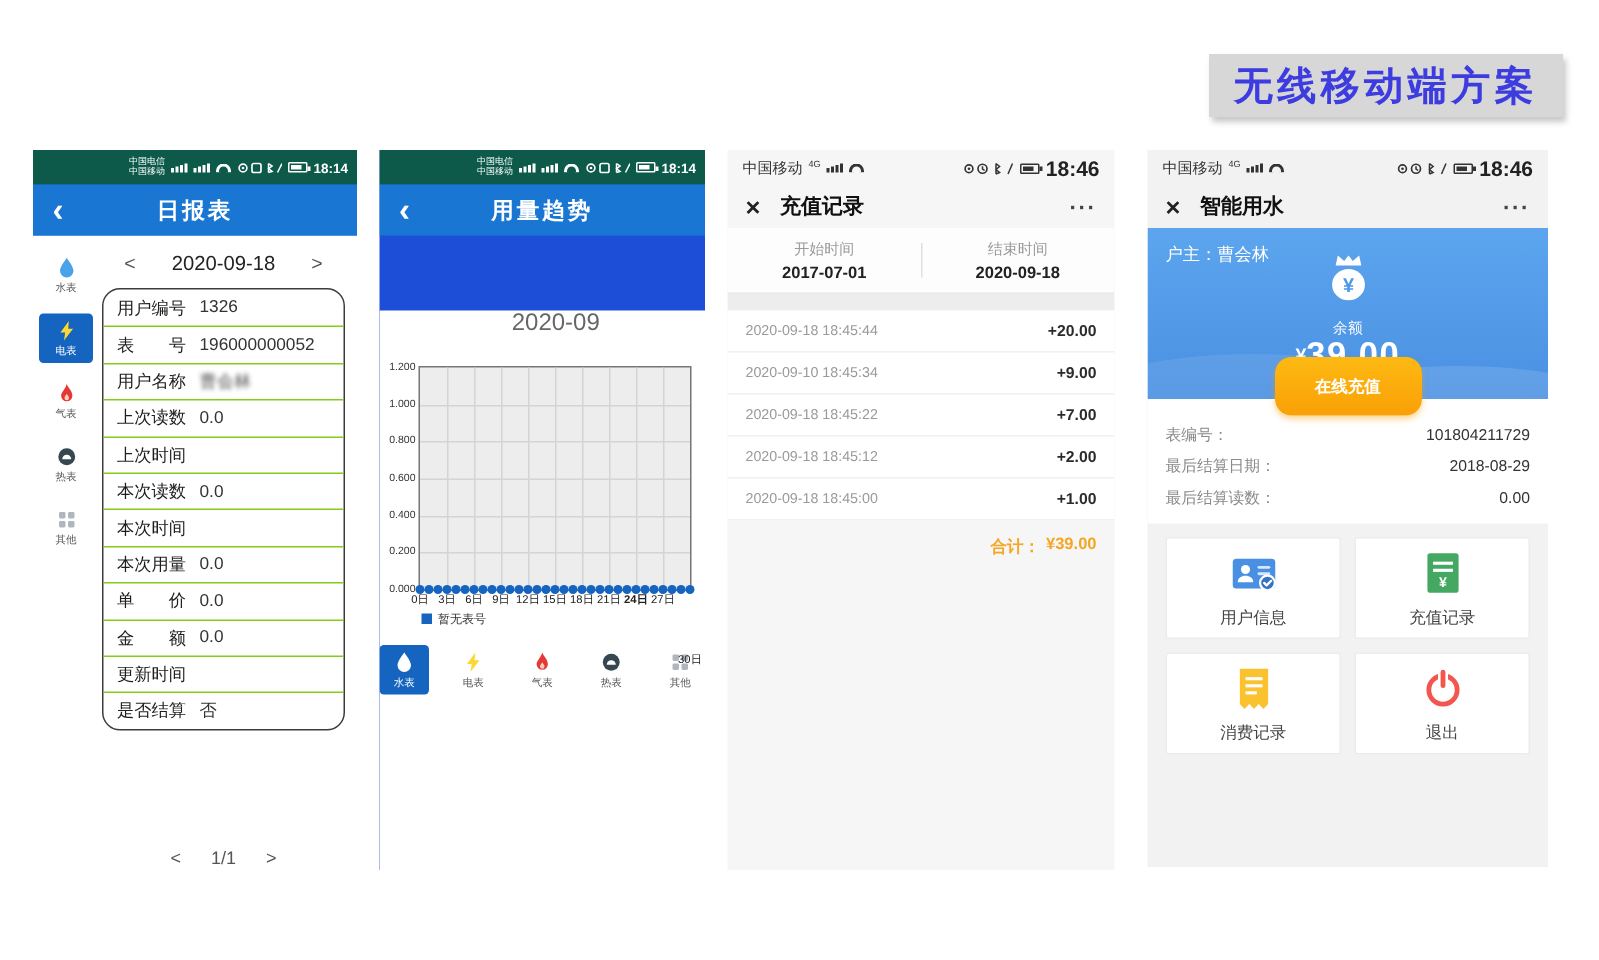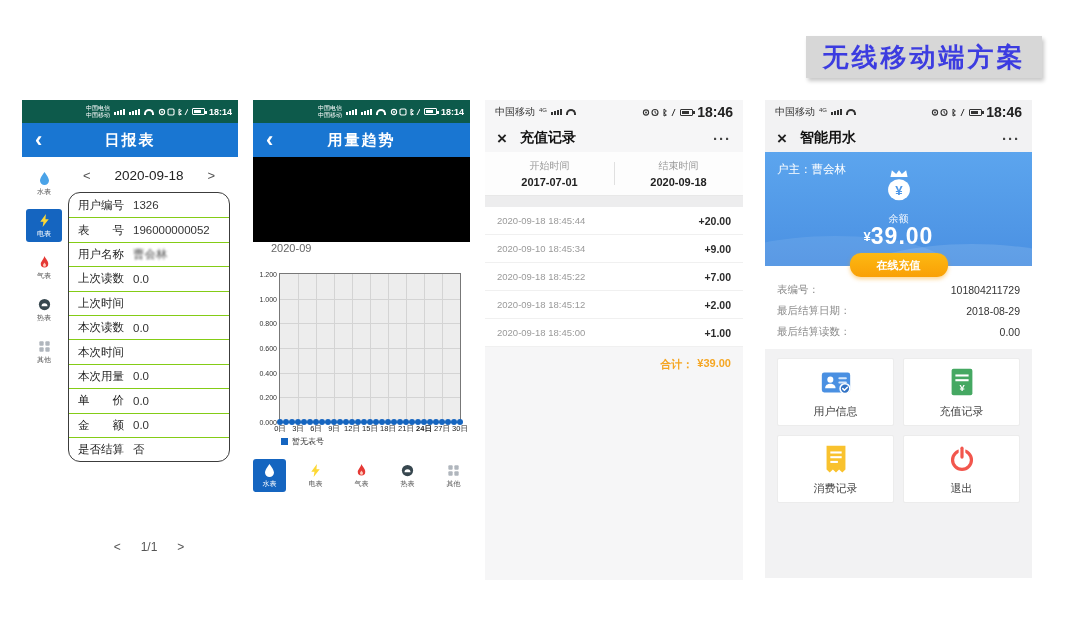--- a/index.html
+++ b/index.html
@@ -6,21 +6,21 @@
   *{margin:0;padding:0;box-sizing:border-box}
   body{width:1066px;height:640px;background:#fff;font-family:"Liberation Sans","DejaVu Sans",sans-serif;position:relative;overflow:hidden}
   #root{position:absolute;inset:0;background:#ffffff}
 
   
   .banner{position:absolute;left:806px;top:36px;width:236px;height:42px;background:#d7d7d7;
     display:flex;align-items:center;justify-content:center;box-shadow:2px 3px 4px rgba(0,0,0,.22)}
   .banner span{font-family:"DejaVu Serif","Liberation Serif",serif;font-weight:bold;font-size:26px;color:#3c3ce0;letter-spacing:3px}
 
   
-  .phone{position:absolute;top:100px;background:#000000;overflow:hidden}
+  .phone{position:absolute;top:100px;background:#1d4ed8;overflow:hidden}
   .p1{left:22px;width:216px;height:480px}
   .p2{left:253px;width:217px;height:480px}
   .p3{left:485px;width:258px;height:480px;background:#f6f6f7}
   .p4{left:765px;width:267px;height:478px;background:#f2f2f3}
 
   
   .sb-green{height:23px;background:#0d5a4b;color:#fff;display:flex;align-items:center;justify-content:flex-end;gap:4px;padding:0 6px}
   .carriers{display:flex;flex-direction:column;font-size:6px;line-height:7px;color:#fff}
   .sbars{display:flex;align-items:flex-end;gap:1px}
   .sbars i{display:block;width:2px;background:#fff}
@@ -70,21 +70,21 @@
   .frow{display:flex;align-items:center;height:24.4px;padding-left:9px;gap:9px;border-top:1px solid #84cc16}
   .frow:first-child{border-top:none}
   .flabel{font-size:11.5px;color:#1d1d1d;white-space:pre}
   .fval{font-size:11.5px;color:#333}
   .fval.blurred{filter:blur(1.3px);opacity:.85}
   .pager{display:flex;justify-content:center;gap:20px;margin-top:78px;font-size:12px;color:#555}
   .pager .arr{cursor:pointer}
 
   
   .p2-body{height:423px;background:#fff;position:relative}
-  .chart-title{margin-top:85px;padding-left:18px;font-size:11px;color:#666}
+  .chart-title{margin-top:50px;padding-left:18px;text-align:center;font-size:16px;color:#666}
   .chartwrap{position:relative;margin:19px 9px 0 26px;height:150px}
   .plot{position:absolute;inset:0;background:#ededed;border:1px solid #777}
   .gl-h{position:absolute;left:0;right:0;height:1px;background:#d4d4d4}
   .gl-v{position:absolute;top:0;bottom:0;width:1px;background:#d4d4d4}
   .ylab{position:absolute;right:calc(100% + 3px);transform:translateY(-50%);font-size:7px;color:#333;white-space:nowrap}
   .xlab{position:absolute;top:calc(100% + 2px);transform:translateX(-50%);font-size:7.5px;color:#222;white-space:nowrap}
   .dot{position:absolute;width:6px;height:6px;border-radius:50%;background:#1565c0;transform:translate(-50%,50%)}
   .legend{display:flex;align-items:center;gap:4px;margin:13px 0 12px 28px}
   .legend .sq{width:7px;height:7px;background:#1565c0}
   .legend .ltxt{font-size:8px;color:#333}
@@ -113,21 +113,21 @@
   .card-clip{position:absolute;inset:0;overflow:hidden}
   .wave{position:absolute;border-radius:50%;background:rgba(255,255,255,.09)}
   .w1{width:220px;height:56px;left:-40px;bottom:-26px}
   .w2{width:220px;height:56px;right:-50px;bottom:-34px;background:rgba(255,255,255,.12)}
   .owner{position:absolute;left:12px;top:10px;font-size:11.5px;display:flex}
   .bagwrap{position:absolute;top:14px;left:50%;transform:translateX(-50%)}
   .ballab{position:absolute;top:60px;left:0;width:100%;text-align:center;font-size:10px;color:rgba(255,255,255,.93)}
   .balamt{position:absolute;top:71px;left:0;width:100%;text-align:center;font-weight:bold}
   .balamt .cur{font-size:13px;vertical-align:3px}
   .balamt .amt{font-size:23px;letter-spacing:1px}
-  .recharge{position:absolute;left:50%;bottom:-11px;transform:translateX(-50%);z-index:3;width:98px;height:24px;
+  .recharge{position:absolute;left:50%;bottom:-11px;transform:translateX(-50%);z-index:3;width:98px;height:39px;
     border:none;border-radius:11px;background:linear-gradient(180deg,#fdb913,#f9a006);color:#fff;font-size:11px;
     font-weight:bold;box-shadow:0 2px 4px rgba(249,160,6,.45);cursor:pointer;font-family:inherit}
   .infobox{background:#fff;padding:17px 12px 10px;display:flex;flex-direction:column;gap:7px}
   .irow{display:flex;justify-content:space-between;align-items:center}
   .ilab{font-size:10.5px;color:#8a8a8a}
   .ival{font-size:10.5px;color:#333}
   .grid{display:grid;grid-template-columns:1fr 1fr;gap:9px;margin:9px 12px 0}
   .mcard{background:#fff;height:68px;border-radius:2px;display:flex;flex-direction:column;align-items:center;justify-content:center;gap:5px;cursor:pointer;border:1px solid #ececec}
   .mcard .lab{font-size:11px;color:#444}
 </style>
@@ -252,20 +252,24 @@
               <span class="flabel">本次用量</span>
               <span class="fval">0.0</span>
             </div>
           <div class="frow">
               <span class="flabel">单　　价</span>
               <span class="fval">0.0</span>
             </div>
           <div class="frow">
               <span class="flabel">金　　额</span>
               <span class="fval">0.0</span>
+            </div>
+          <div class="frow">
+              <span class="flabel">更新时间</span>
+              <span class="fval"></span>
             </div>
           <div class="frow">
               <span class="flabel">是否结算</span>
               <span class="fval">否</span>
             </div>
         </div>
         <div class="pager">
           <span class="arr">&lt;</span>
           <span>1/1</span>
           <span class="arr">&gt;</span>
@@ -337,21 +341,21 @@
             <div class="gl-v" style="left: 50%;"></div>
             <div class="xlab" style="left: 50%;">15日</div>
             <div class="gl-v" style="left: 60%;"></div>
             <div class="xlab" style="left: 60%;">18日</div>
             <div class="gl-v" style="left: 70%;"></div>
             <div class="xlab" style="left: 70%;">21日</div>
             <div class="gl-v" style="left: 80%;"></div>
             <div class="xlab" style="left: 80%; font-weight: bold;">24日</div>
             <div class="gl-v" style="left: 90%;"></div>
             <div class="xlab" style="left: 90%;">27日</div>
-            <div class="xlab" style="left: 100%;">30日</div>
+            <div class="xlab" style="left: 100%; margin-top: 40px;">30日</div>
             <div class="dot" style="left: 0%; bottom: 0%; background: rgb(21, 101, 192);"></div>
             <div class="dot" style="left: 3.33333%; bottom: 0%; background: rgb(21, 101, 192);"></div>
             <div class="dot" style="left: 6.66667%; bottom: 0%; background: rgb(21, 101, 192);"></div>
             <div class="dot" style="left: 10%; bottom: 0%; background: rgb(21, 101, 192);"></div>
             <div class="dot" style="left: 13.3333%; bottom: 0%; background: rgb(21, 101, 192);"></div>
             <div class="dot" style="left: 16.6667%; bottom: 0%; background: rgb(21, 101, 192);"></div>
             <div class="dot" style="left: 20%; bottom: 0%; background: rgb(21, 101, 192);"></div>
             <div class="dot" style="left: 23.3333%; bottom: 0%; background: rgb(21, 101, 192);"></div>
             <div class="dot" style="left: 26.6667%; bottom: 0%; background: rgb(21, 101, 192);"></div>
             <div class="dot" style="left: 30%; bottom: 0%; background: rgb(21, 101, 192);"></div>

